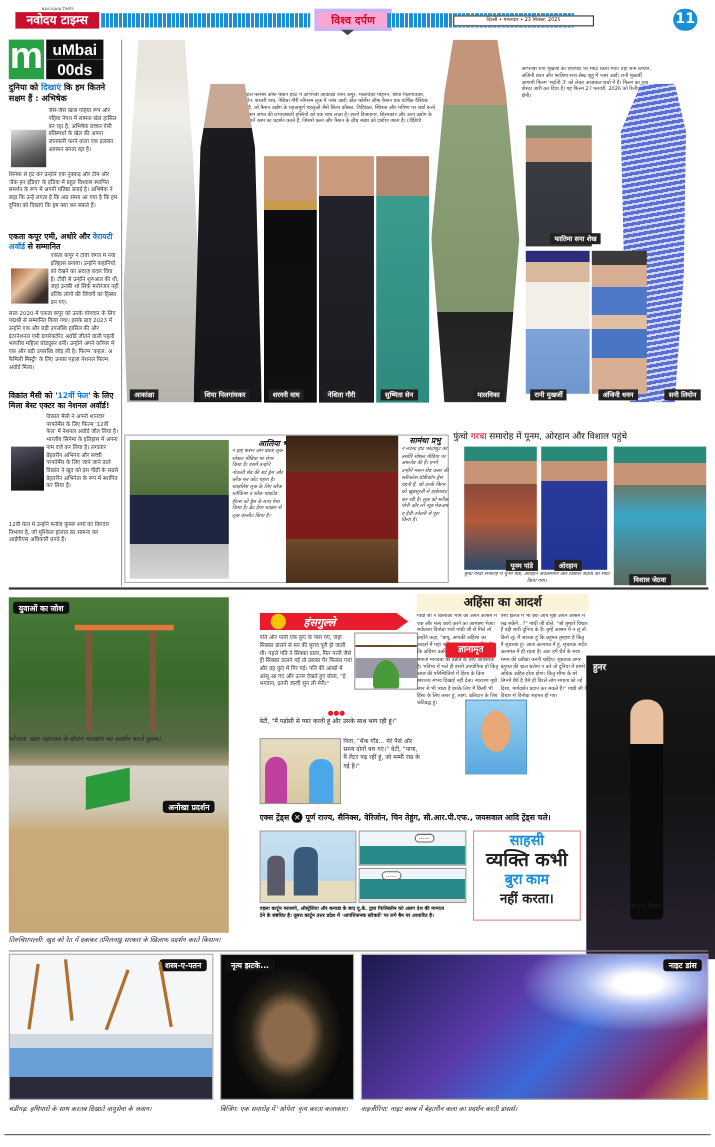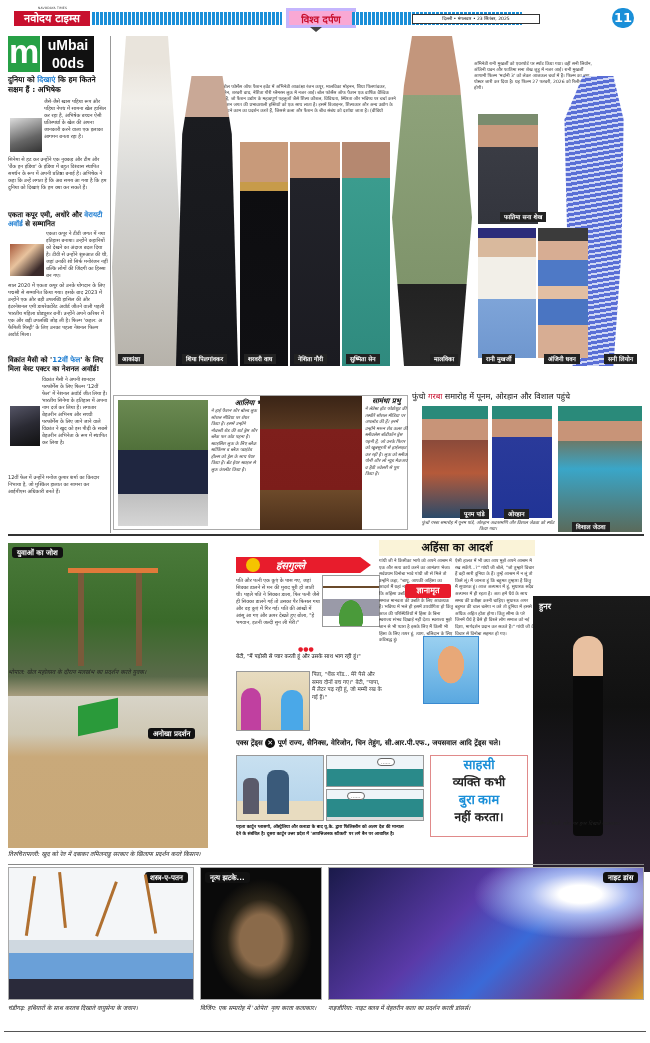--- a/index.html
+++ b/index.html
@@ -189,21 +189,21 @@
 <div class="ph" style="left:326px;top:789px;width:98px;height:32px;background:linear-gradient(180deg,#eef4f8 0 30%,#2a8a8a 30% 90%,#ddd 90%);border:1px solid #999;">
   <div class="abs" style="left:20px;top:2px;font-size:5px;background:#fff;border:1px solid #666;border-radius:4px;padding:0 3px;">......</div>
 </div>
 <div class="abs" style="left:236px;top:823px;width:192px;font-size:4.5px;font-weight:bold;line-height:7px;white-space:nowrap;overflow:hidden;">
   <div>पहला कार्टून ग्लासगो, ऑस्ट्रेलिया और कनाडा के बाद यू.के. द्वारा फिलिस्तीन को अलग देश की मान्यता</div>
   <div>देने के संबंधित है। दूसरा कार्टून उत्तर प्रदेश में 'आपत्तिजनक स्टीकरों' पर लगे बैन पर आधारित है।</div>
 </div>
 
 <div class="abs" style="left:430px;top:755px;width:98px;height:82px;border:1px solid #e08a8a;background:#fff;text-align:center;font-weight:bold;">
   <div style="color:#1a8fd8;font-size:13px;line-height:18px;">साहसी</div>
-  <div style="color:#222;font-size:12px;line-height:17px;">व्यक्ति कभी</div>
+  <div style="color:#222;font-size:17px;line-height:17px;">व्यक्ति कभी</div>
   <div style="color:#1a8fd8;font-size:13px;line-height:18px;font-family:Liberation Serif, serif;">बुरा काम</div>
   <div style="color:#222;font-size:12px;line-height:17px;">नहीं करता।</div>
 </div>
 
 <div class="rule" style="left:8px;top:864px;width:636px;height:1px;background:#888;"></div>
 
 <div class="ph" style="left:8px;top:867px;width:186px;height:133px;background:linear-gradient(180deg,#f4f6f8 0 55%,#cfd8e0 55% 65%,#6aa0d8 65% 85%,#2a2a3a 85%);border:1px solid #aaa;">
   <div class="cap-dark" style="left:136px;top:4px;">शस्त्र-ए-पतन</div>
   <div class="abs" style="left:20px;top:8px;width:3px;height:60px;background:#b07030;transform:rotate(8deg);"></div>
   <div class="abs" style="left:52px;top:4px;width:3px;height:56px;background:#b07030;transform:rotate(-6deg);"></div>

